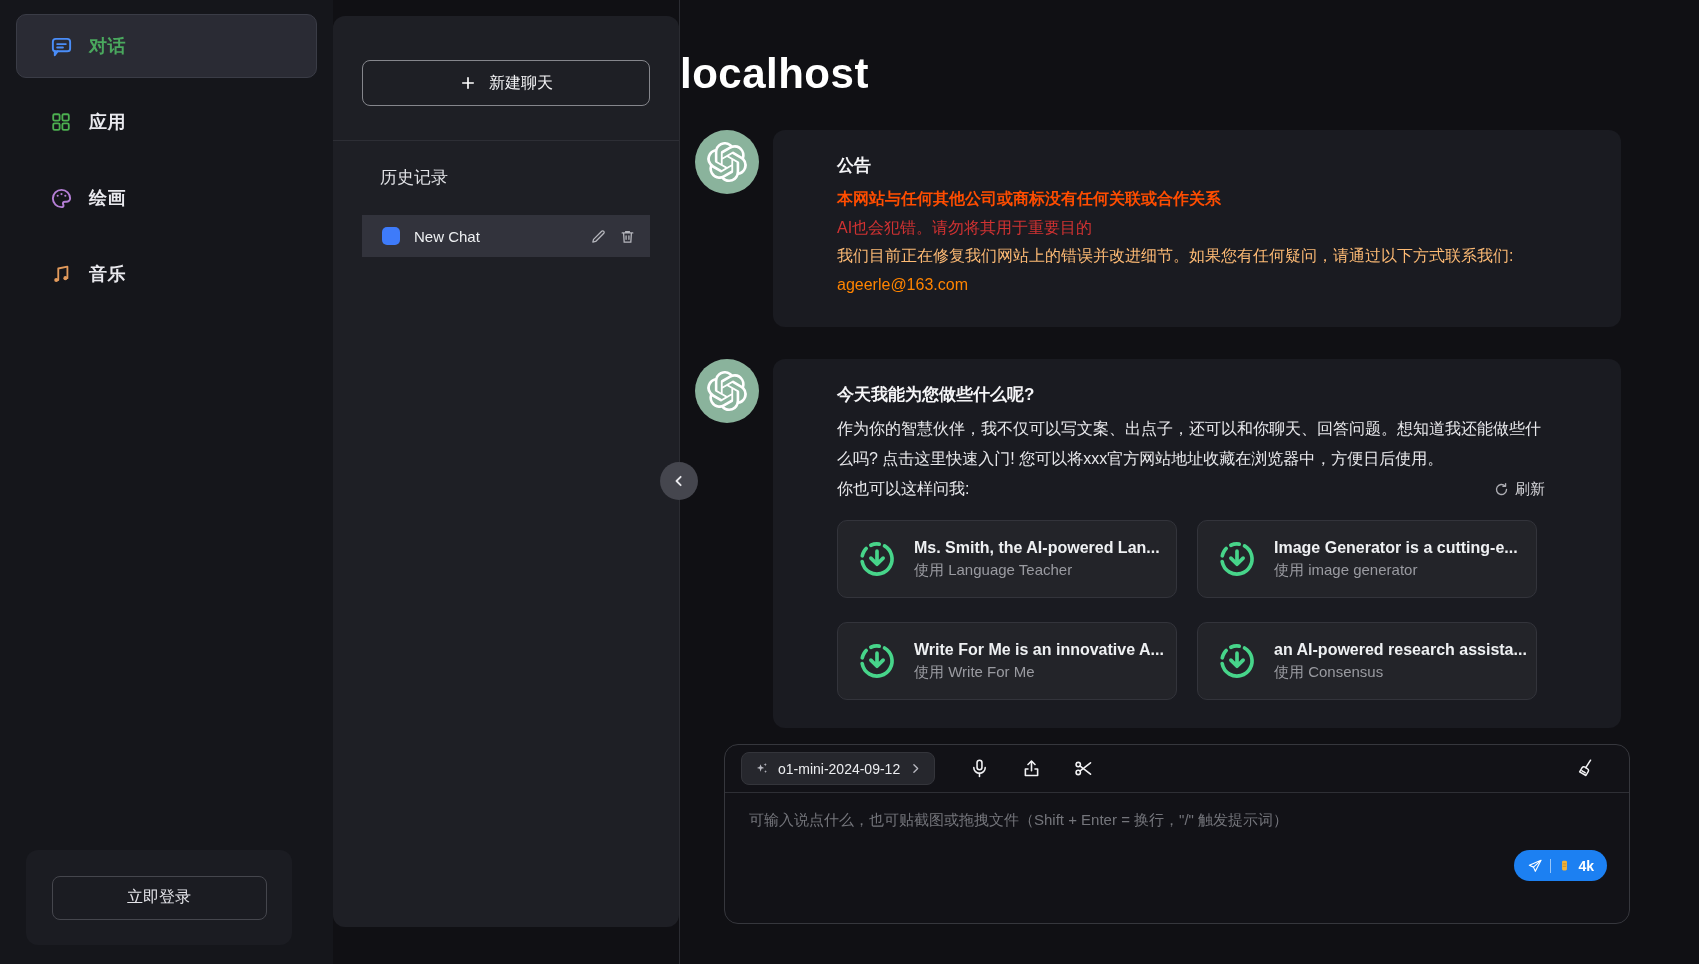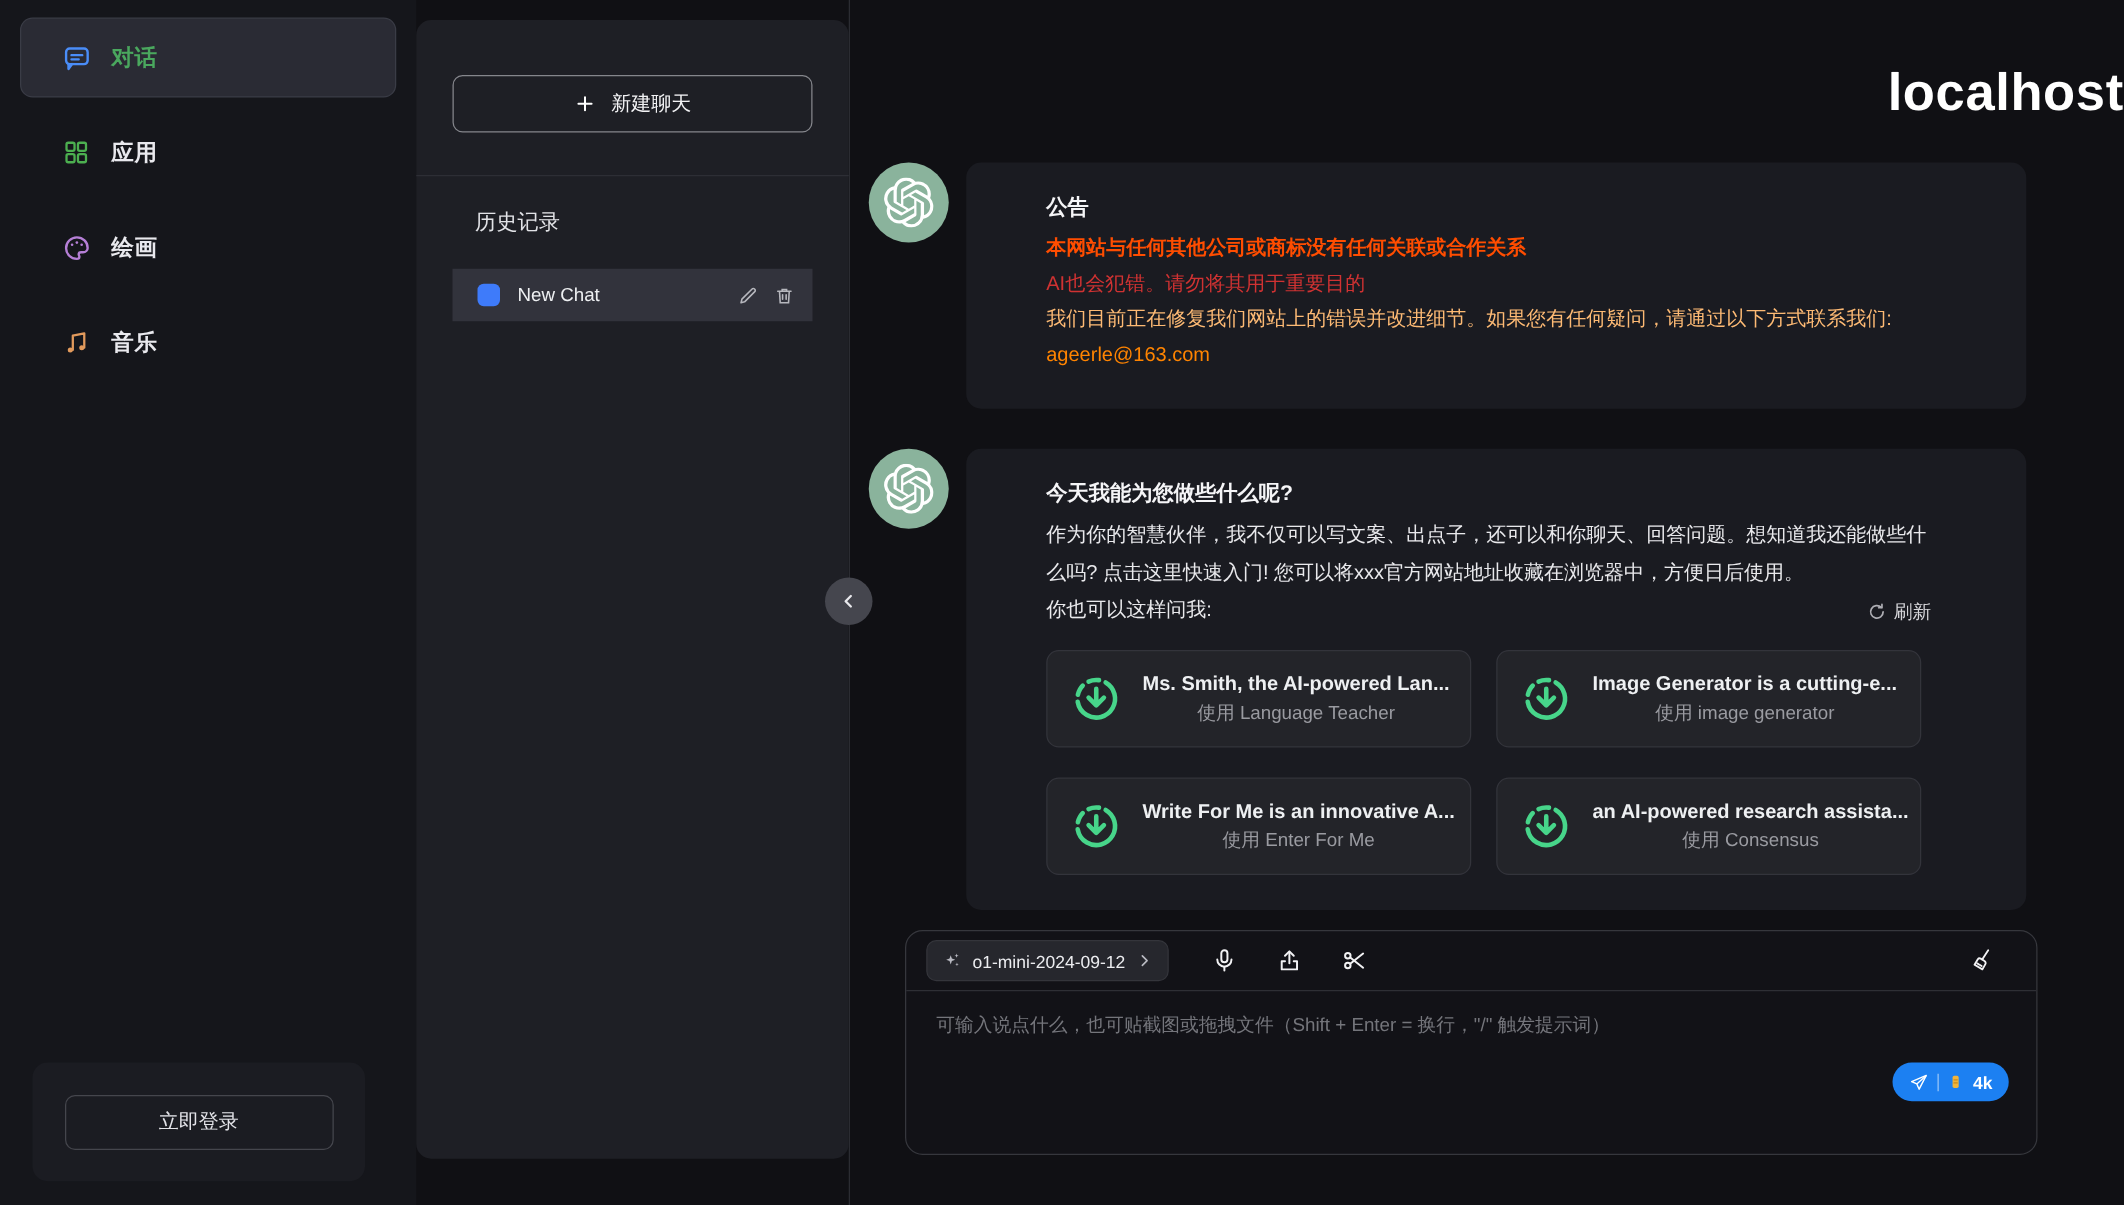--- a/index.html
+++ b/index.html
@@ -35,39 +35,39 @@
   .row-icon { width:17px; height:17px; color:#b6b7bd; margin-left:12px; cursor:pointer; }
 
   
   .v-divider { width:1px; background:#2b2c32; }
   .collapse-btn { position:absolute; left:660px; top:462px; width:38px; height:38px; border-radius:50%;
                   background:#45464e; border:none; display:flex; align-items:center; justify-content:center;
                   cursor:pointer; z-index:5; }
 
   
   .main { flex:1; position:relative; background:#101014; }
-  .main-title { text-align:right; margin-top:50px; font-size:42px; font-weight:800; color:#ffffff;
+  .main-title { text-align:left; margin-top:50px; font-size:42px; font-weight:800; color:#ffffff;
                 letter-spacing:.5px; }
   .msg { display:flex; align-items:flex-start; margin:32px 78px 0 15px; }
   .avatar { width:64px; height:64px; border-radius:50%; background:#8ab39c; flex-shrink:0;
             display:flex; align-items:center; justify-content:center; }
   .bubble { margin-left:14px; flex:1; background:#1a1b21; border-radius:12px;
             padding:24px 76px 28px 64px; }
   .msg-title { font-size:17px; font-weight:700; color:#f5f5f7; margin-bottom:8px; }
   .ann-line { font-size:16px; line-height:28.5px; }
   .ann-line.bold { font-weight:700; }
   .msg-body { font-size:16px; line-height:30px; color:#e9e9ec; max-width:730px; }
   .hint-row { display:flex; align-items:center; }
   .hint-text { font-size:16px; line-height:30px; color:#e9e9ec; }
   .refresh-btn { margin-left:auto; display:flex; align-items:center; gap:6px; background:none;
                  border:none; color:#d6d6da; font-size:15px; cursor:pointer; }
   .refresh-btn svg { color:#aeaeb4; }
   .cards { margin-top:16px; display:grid; grid-template-columns:340px 340px; gap:24px 20px; }
   .card { height:78px; background:#232429; border:1px solid #33343b; border-radius:10px;
-          display:flex; align-items:center; gap:16px; padding:0 18px; cursor:pointer;text-align:center; }
+          display:flex; align-items:center; gap:16px; padding:0 18px; cursor:pointer; }
   .card-icon { width:42px; height:42px; color:#47d58a; flex-shrink:0; }
   .card-title { font-size:16px; font-weight:600; color:#eef0f2; margin-bottom:4px; white-space:nowrap; }
   .card-sub { font-size:15px; color:#9a9ba1; }
 
   
   .composer { position:absolute; left:44px; right:69px; bottom:40px; height:180px;
               border:1px solid #36373d; border-radius:14px; background:#121217; }
   .toolbar { height:48px; display:flex; align-items:center; padding:0 16px;
              border-bottom:1px solid #2e2f35; }
   .model-chip { height:33px; background:#26272d; border:1px solid #34353b; border-radius:8px;
@@ -227,21 +227,21 @@
               <div class="card-sub">使用 image generator</div>
             </div>
           </div>
           <div class="card">
             <svg class="card-icon" viewBox="0 0 24 24" fill="none" stroke="currentColor" stroke-width="2.1" stroke-linecap="round" stroke-linejoin="round">
                 <circle cx="12" cy="12" r="8.6" pathLength="100" stroke-dasharray="64 6 9 6 9 6" transform="rotate(-60 12 12)"></circle>
                 <path d="M12 7.5v7M8.5 11.5l3.5 3.5 3.5-3.5"></path>
               </svg>
             <div>
               <div class="card-title">Write For Me is an innovative A...</div>
-              <div class="card-sub">使用 Enter For Me</div>
+              <div class="card-sub">使用 Write For Me</div>
             </div>
           </div>
           <div class="card">
             <svg class="card-icon" viewBox="0 0 24 24" fill="none" stroke="currentColor" stroke-width="2.1" stroke-linecap="round" stroke-linejoin="round">
                 <circle cx="12" cy="12" r="8.6" pathLength="100" stroke-dasharray="64 6 9 6 9 6" transform="rotate(-60 12 12)"></circle>
                 <path d="M12 7.5v7M8.5 11.5l3.5 3.5 3.5-3.5"></path>
               </svg>
             <div>
               <div class="card-title">an AI-powered research assista...</div>
               <div class="card-sub">使用 Consensus</div>

